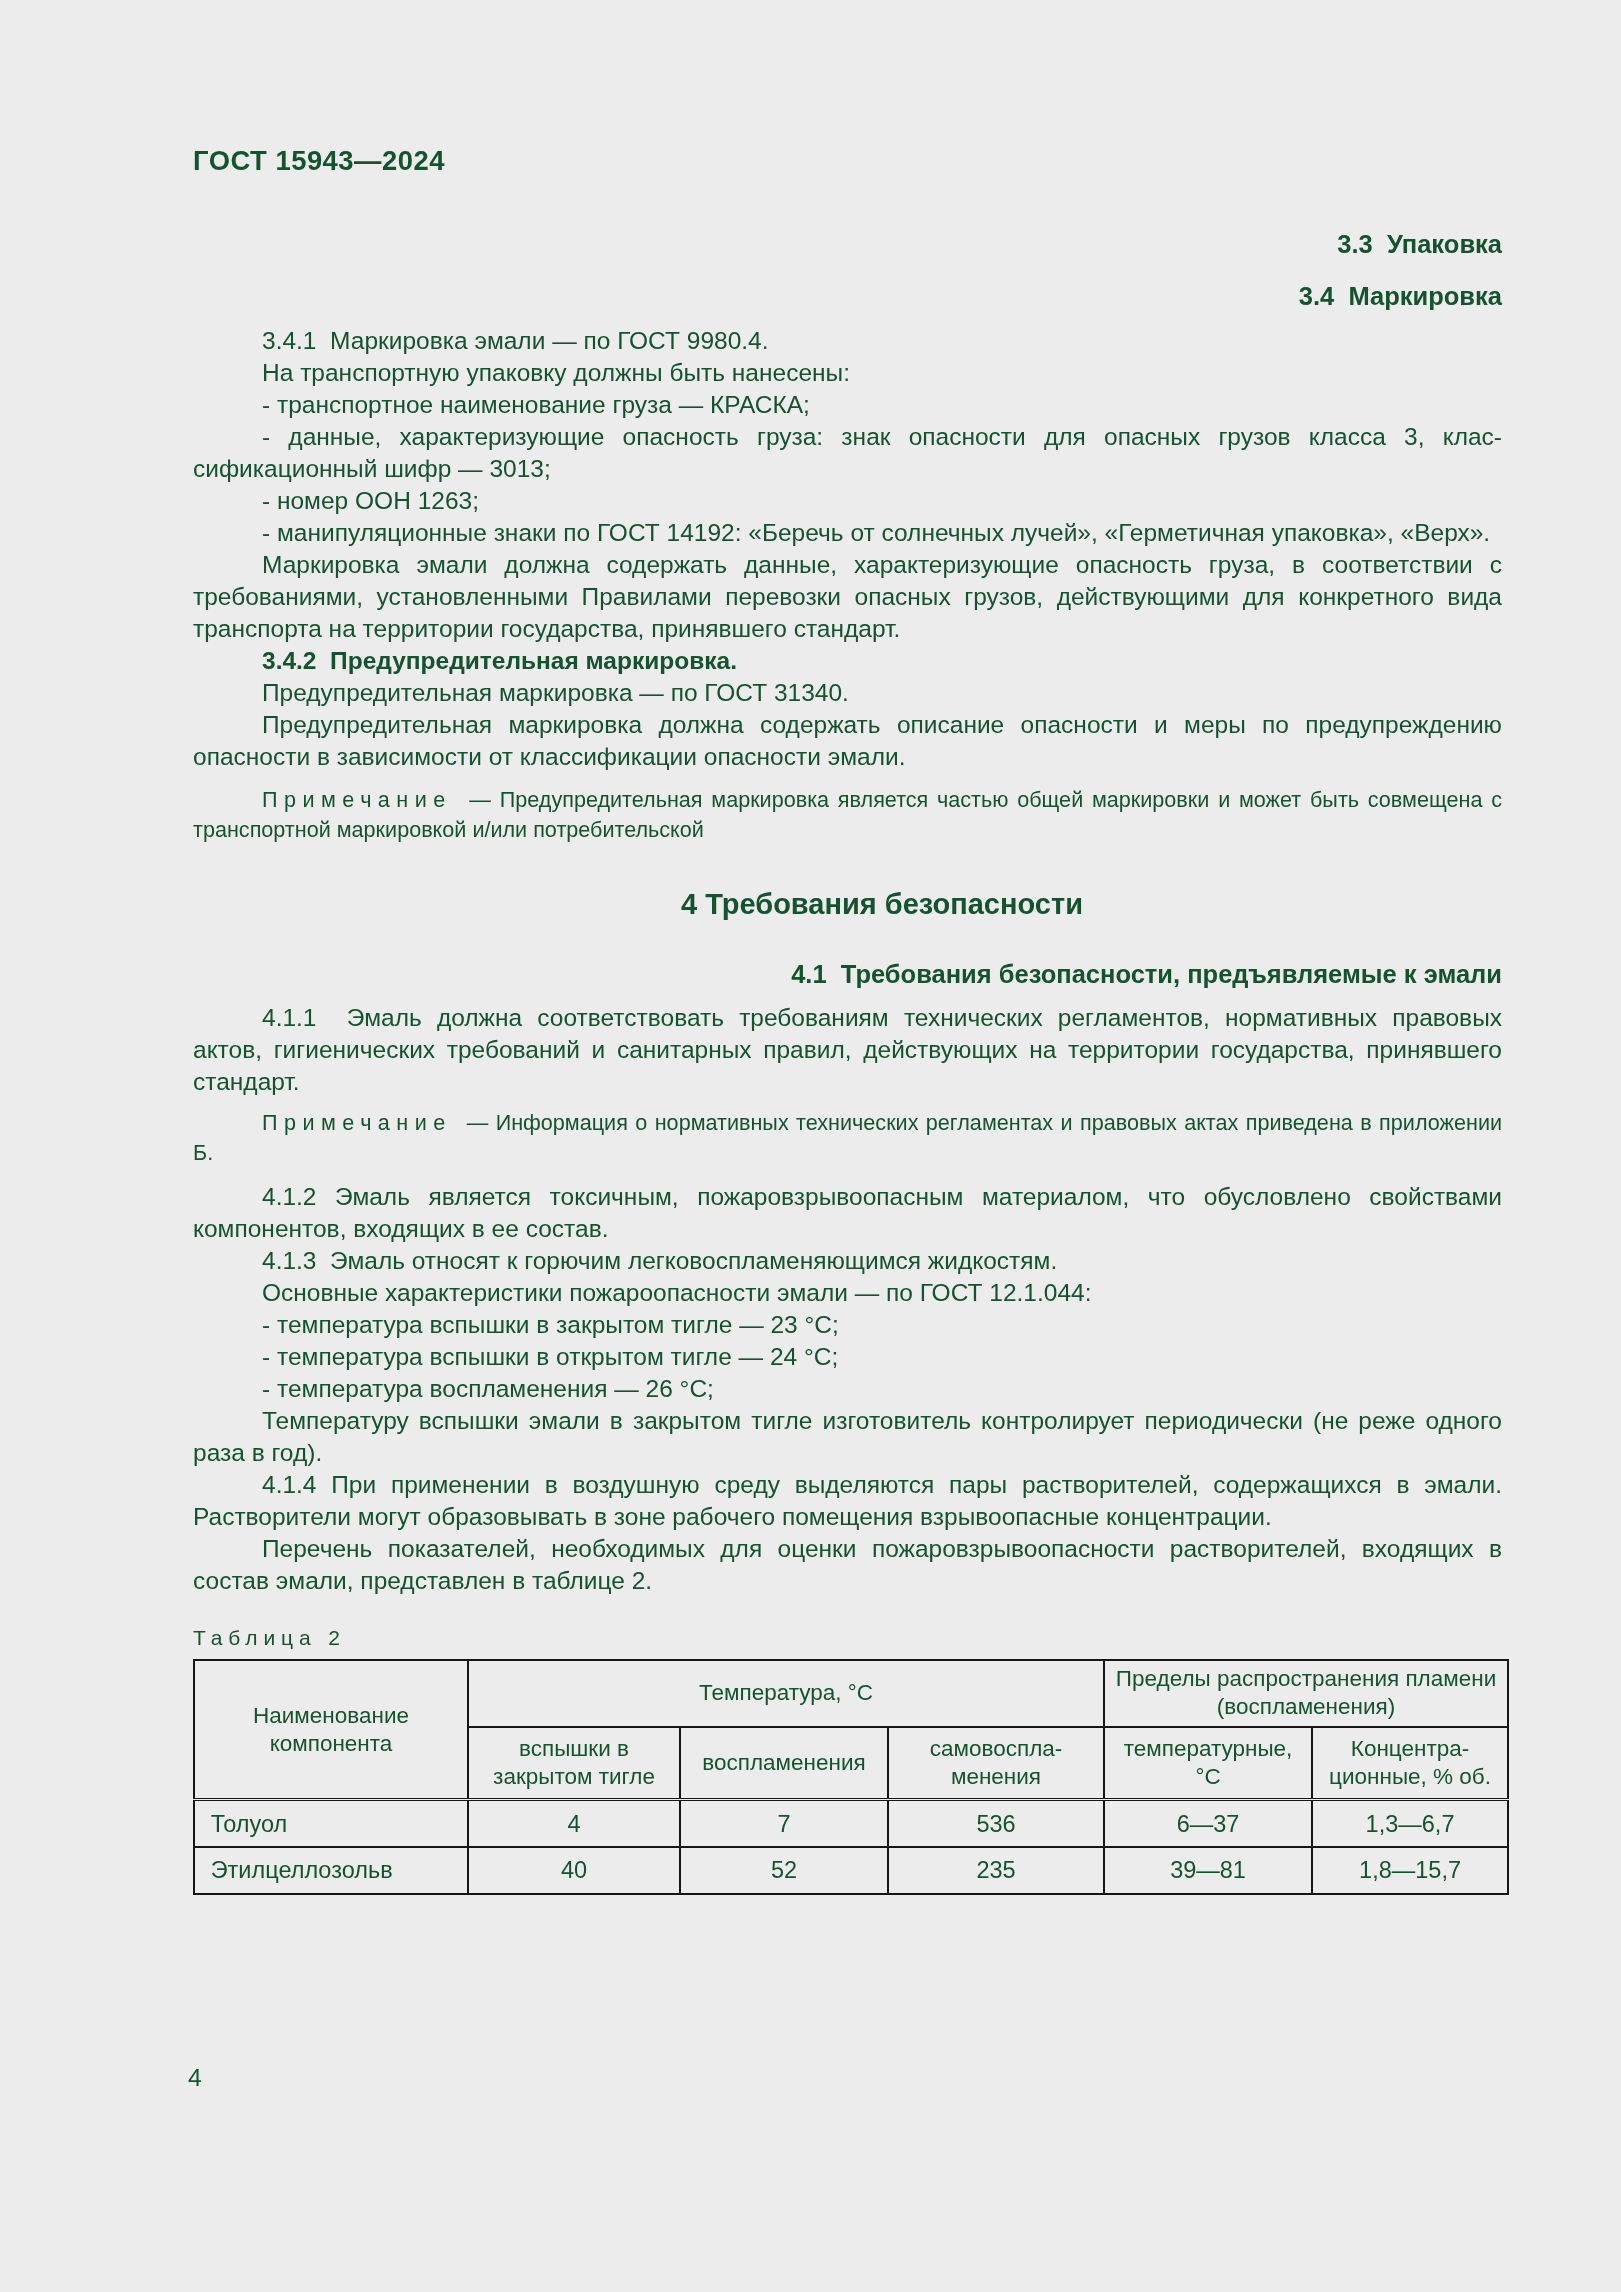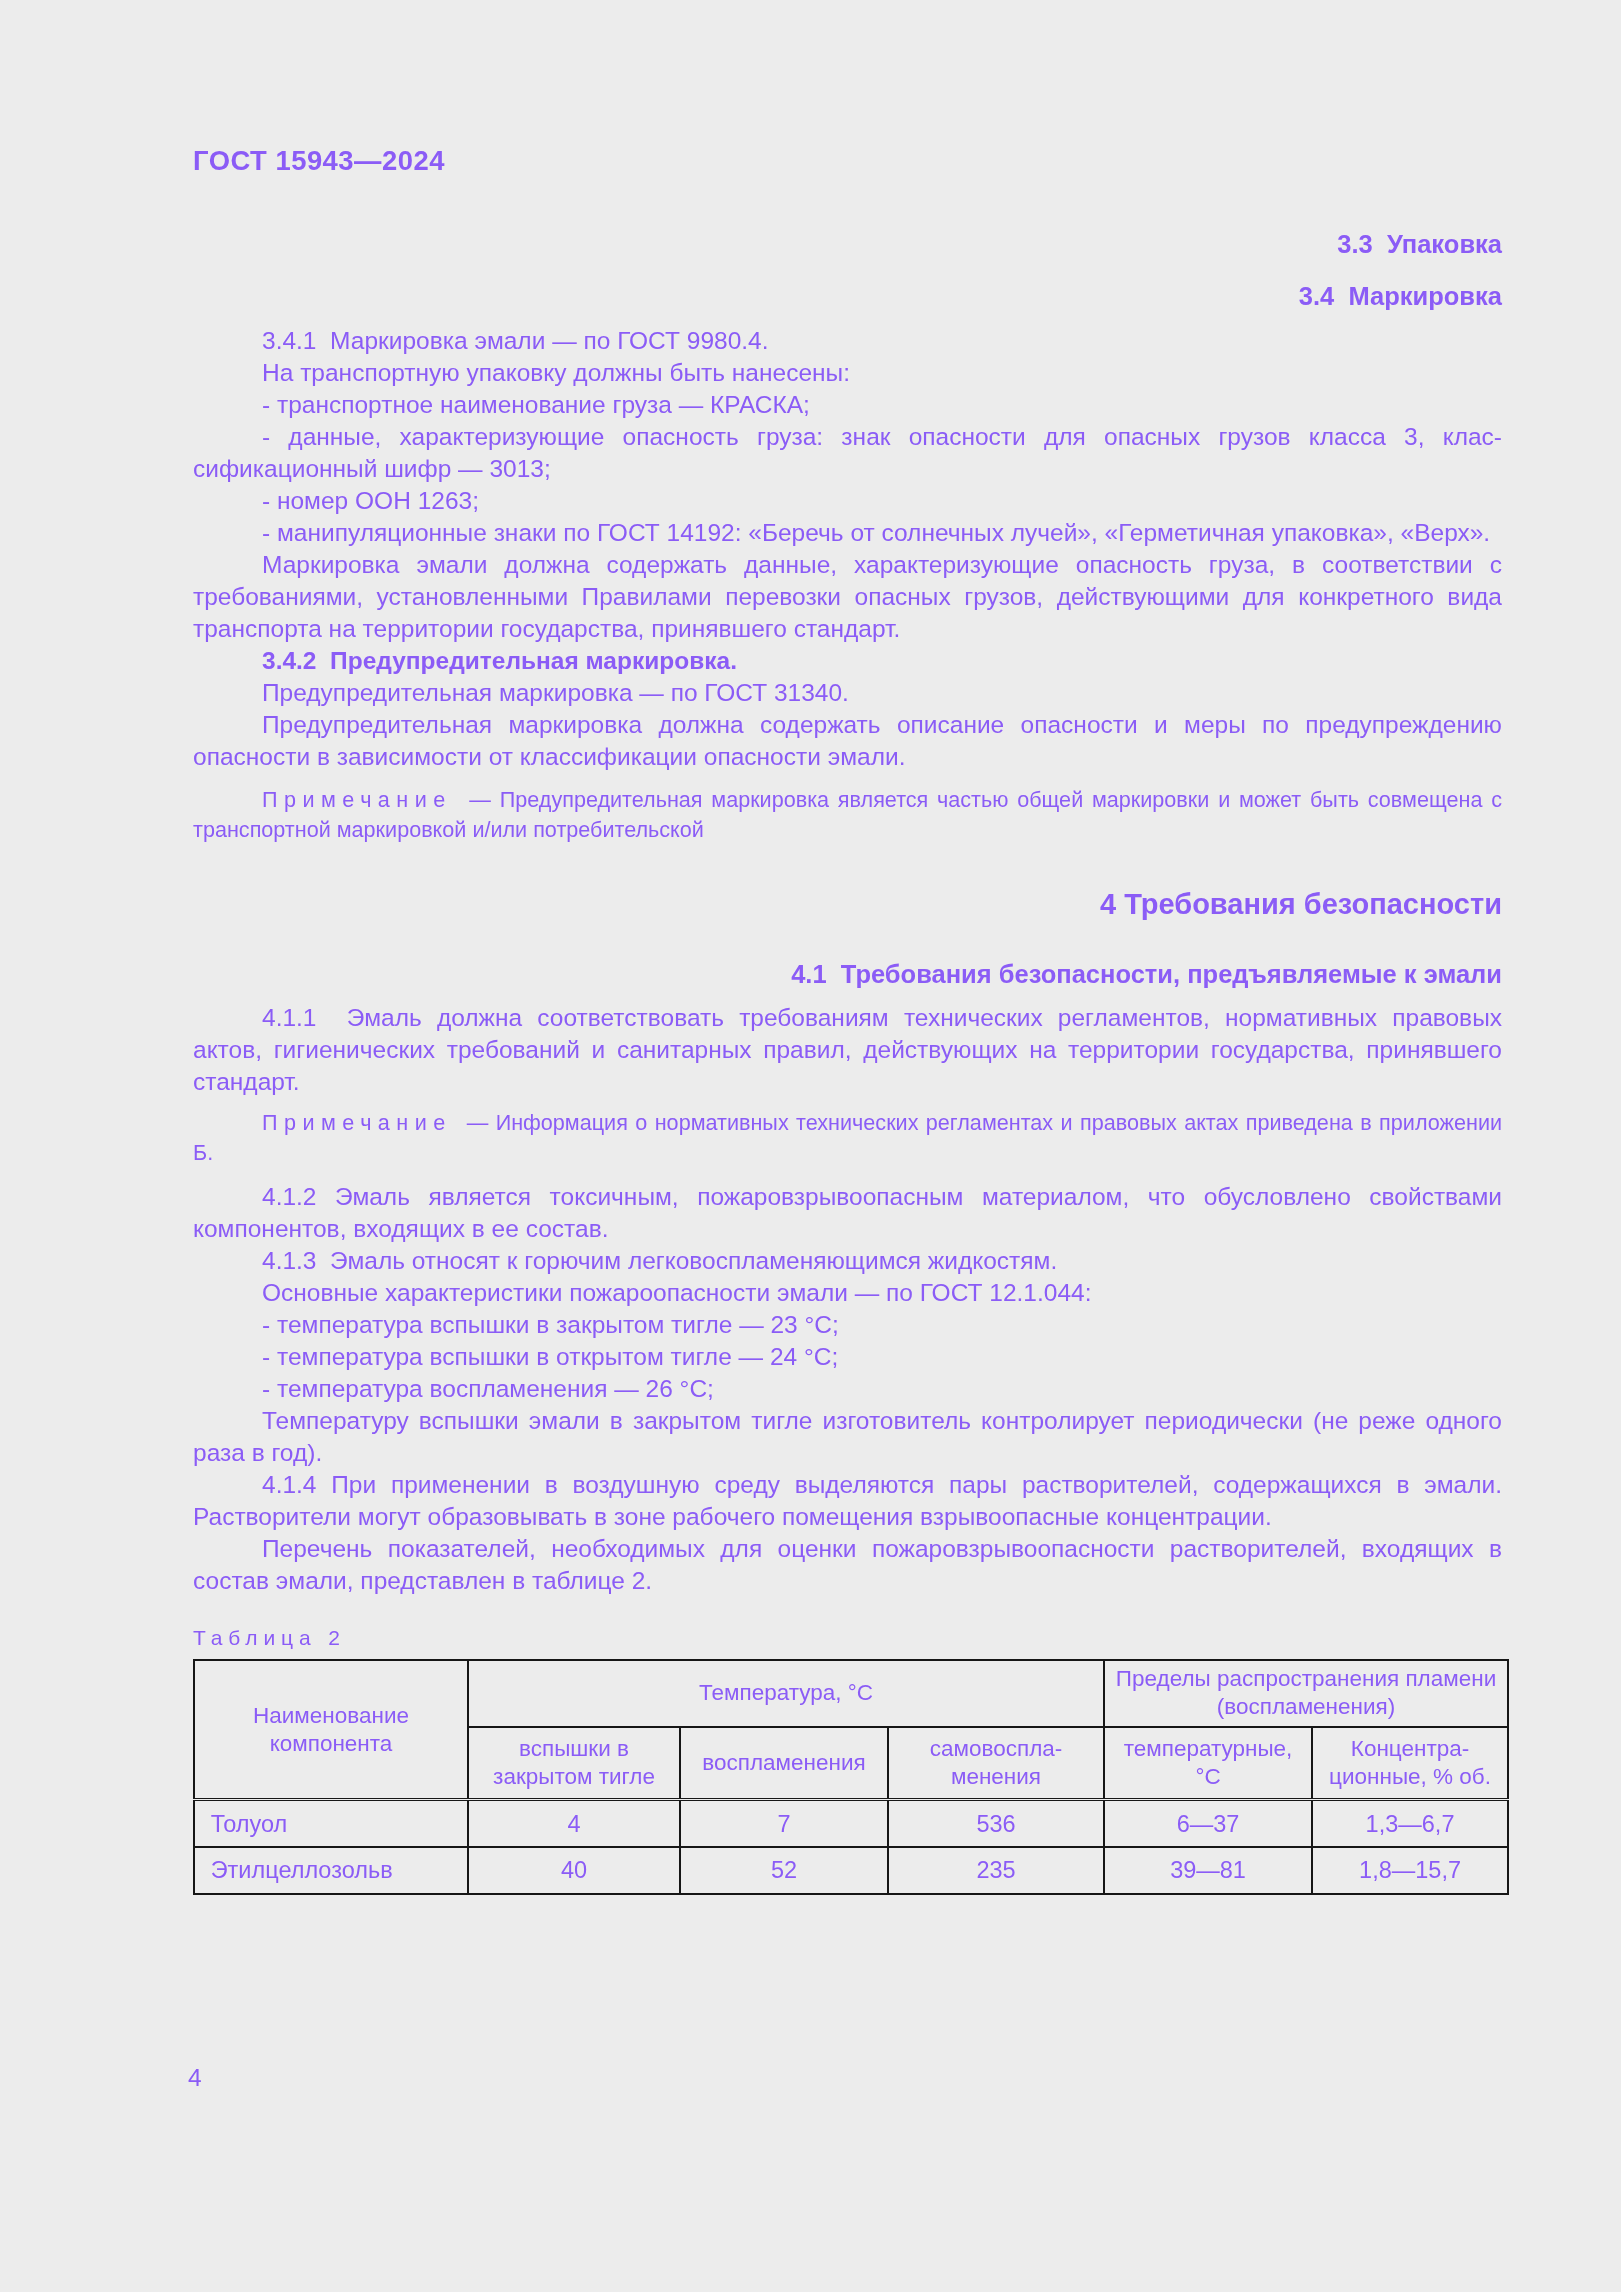--- a/index.html
+++ b/index.html
@@ -1,32 +1,32 @@
 <!DOCTYPE html>
 <html><head>
 <meta charset="utf-8">
 <style>
   html,body { margin:0; padding:0; background:#e9e9e9; }
   .page {
     position:relative; width:1621px; height:2293px;
     background:#ececec;
     font-family:"Liberation Sans","DejaVu Sans",sans-serif;
-    color:#8b5cf6;
+    color:#14532d;
     overflow:hidden;
   }
   .doc-number {
     position:absolute; left:193px; top:145px;
     font-size:27.4px; font-weight:bold; letter-spacing:0.5px;
   }
   .content { position:absolute; left:193px; top:228px; width:1309px; }
   .content p { margin:0; font-size:24.5px; line-height:32px; text-align:justify; text-indent:69px; hyphens:manual; }
   .content p.bold { font-weight:bold; }
   h2.sec {
     font-size:29px; line-height:41px; font-weight:bold;
-    margin:39px 0 0 69px; text-align:right;
+    margin:39px 0 0 69px; text-align:center;
   }
   h3.sub { font-size:25.5px; line-height:32px; font-weight:bold; margin:0 0 13.7px 69px;text-align:right; }
   h3.sub.mt { margin-top:19.6px; }
   h3.sub.mt2 { margin-top:33px; margin-bottom:11.8px; }
   .note { font-size:21.6px !important; line-height:30px !important; margin-top:11.8px !important; }
   .note2 { margin-top:9.8px !important; }
   .mt14 { margin-top:13.7px !important; }
   .spaced { letter-spacing:0.3em; }
   .table-label { font-size:21px; line-height:29px; margin:25.5px 0 6.9px 0; letter-spacing:0.28em; }
   table.t2 { border-collapse:collapse; table-layout:fixed; width:1313px; background:#ececec; }

